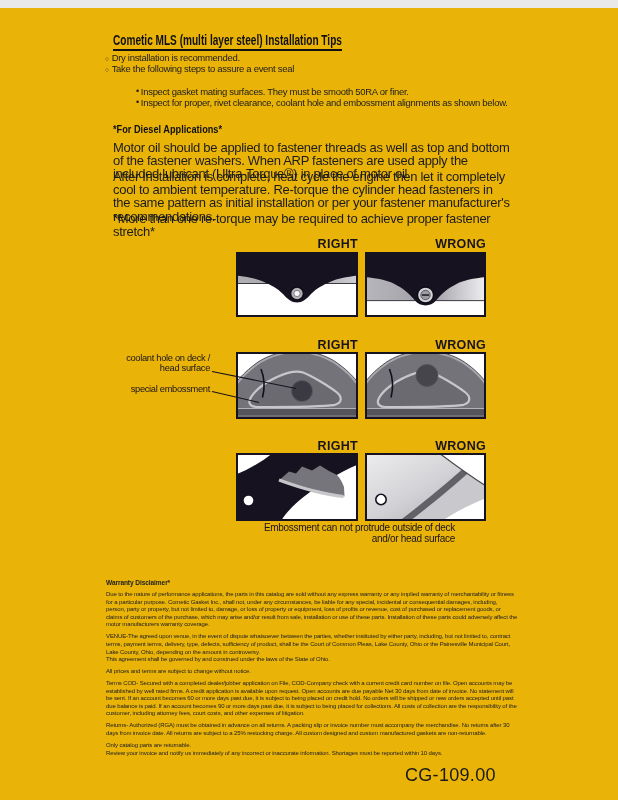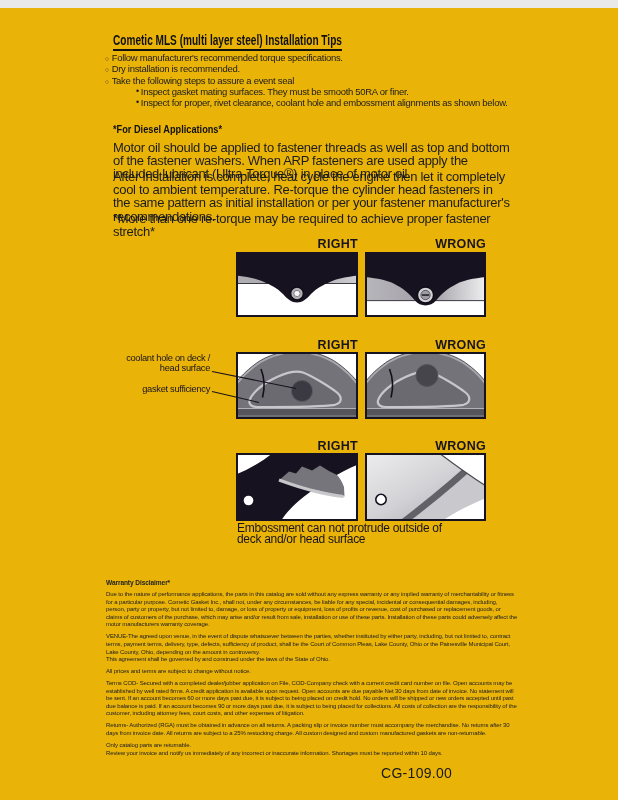--- a/index.html
+++ b/index.html
@@ -30,50 +30,46 @@
     transform:scaleX(0.8);transform-origin:left top;white-space:nowrap;
   }
   .bodyp{width:398px;left:113px;font-size:13px;letter-spacing:-0.3px;line-height:13.2px;margin:0;}
   
   .figlabel{
     font-size:12.5px;font-weight:bold;letter-spacing:0.3px;color:#18141f;
     text-align:right;white-space:nowrap;
   }
   .caption{font-size:10px;letter-spacing:-0.3px;color:#18141f;white-space:pre-line;}
   .caption2{font-size:11.5px;letter-spacing:0.1px;}
-  .caption3{font-size:12px;line-height:10.7px;width:218px;white-space:normal;}
+  .caption3{font-size:10px;line-height:10.7px;width:218px;white-space:normal;text-align:right;}
   .callout{
     width:94px;text-align:right;font-size:9.3px;line-height:10px;
     letter-spacing:-0.3px;color:#18141f;
   }
   .figbox{line-height:0;}
   .overlay{left:0;top:0;pointer-events:none;z-index:6;}
   
   .legal{left:106px;top:571px;width:412px;color:#222;}
   .legal h3{
     margin:0 0 5px 0;font-size:6.6px;font-weight:bold;letter-spacing:-0.1px;
   }
   .legal p{
     margin:0 0 4.4px 0;font-size:6px;line-height:7.6px;letter-spacing:-0.12px;
     white-space:pre-line;
   }
-  .pagecode{left:381px;top:757px;font-size:14px;letter-spacing:0.3px;color:#1a1a1a;white-space:nowrap;}
+  .pagecode{left:405px;top:757px;font-size:18px;letter-spacing:0.3px;color:#1a1a1a;white-space:nowrap;}
 </style>
 </head>
 <body>
 
 <div class="page">
 
   <div class="abs title">Cometic MLS (multi layer steel) Installation Tips</div>
 
   <ul class="abs bullets">
-    <li>
-        <span class="marker-circle">○</span>
-        <span>Follow manufacturer's recommended torque specifications.</span>
-      </li>
     <li>
         <span class="marker-circle">○</span>
         <span>Dry installation is recommended.</span>
       </li>
     <li>
         <span class="marker-circle">○</span>
         <span>Take the following steps to assure a event seal</span>
       </li>
   </ul>
   <ul class="abs subbullets">
@@ -130,21 +126,21 @@
       <circle cx="60.5" cy="43" r="4.7" fill="#9e9da3" stroke="#3a3940" stroke-width="0.7"></circle>
       <rect x="56.9" y="42.2" width="7.2" height="1.7" fill="#2b2a31"></rect>
       <rect x="1" y="1" width="119" height="63" fill="none" stroke="#17121f" stroke-width="2"></rect>
     </svg>
   </div>
 
   <div class="abs figlabel" style="left:236px;top:330px;width:122px;">RIGHT</div>
   <div class="abs figlabel" style="left:365px;top:330px;width:121px;">WRONG</div>
 
   <div class="abs callout" style="left:116px;top:345px;">coolant hole on deck / head surface</div>
-  <div class="abs callout" style="left:116px;top:376px;">gasket sufficiency</div>
+  <div class="abs callout" style="left:116px;top:376px;">special embossment</div>
 
   <div class="abs figbox" style="left:236px;top:344px;">
     <svg width="122" height="67" viewBox="0 0 122 67">
       <rect width="122" height="67" fill="#747379"></rect>
       <path d="M47,0 C36,2.5 26,6.5 18,13 C10,19 4,25.5 0,30.5" stroke="#aaa9af" stroke-width="4.5" fill="none"></path>
       <path d="M75,0 C86,2.5 96,6.5 104,13 C112,19 118,25.5 122,30.5" stroke="#aaa9af" stroke-width="4.5" fill="none"></path>
       <path d="M0,0 H47 C36,2.5 26,6.5 18,13 C10,19 4,25.5 0,30.5 Z" fill="#ffffff"></path>
       <path d="M122,0 H75 C86,2.5 96,6.5 104,13 C112,19 118,25.5 122,30.5 Z" fill="#ffffff"></path>
       <path d="M47,0 C36,2.5 26,6.5 18,13 C10,19 4,25.5 0,30.5" stroke="#413f47" stroke-width="0.9" fill="none"></path>
       <path d="M75,0 C86,2.5 96,6.5 104,13 C112,19 118,25.5 122,30.5" stroke="#413f47" stroke-width="0.9" fill="none"></path>

